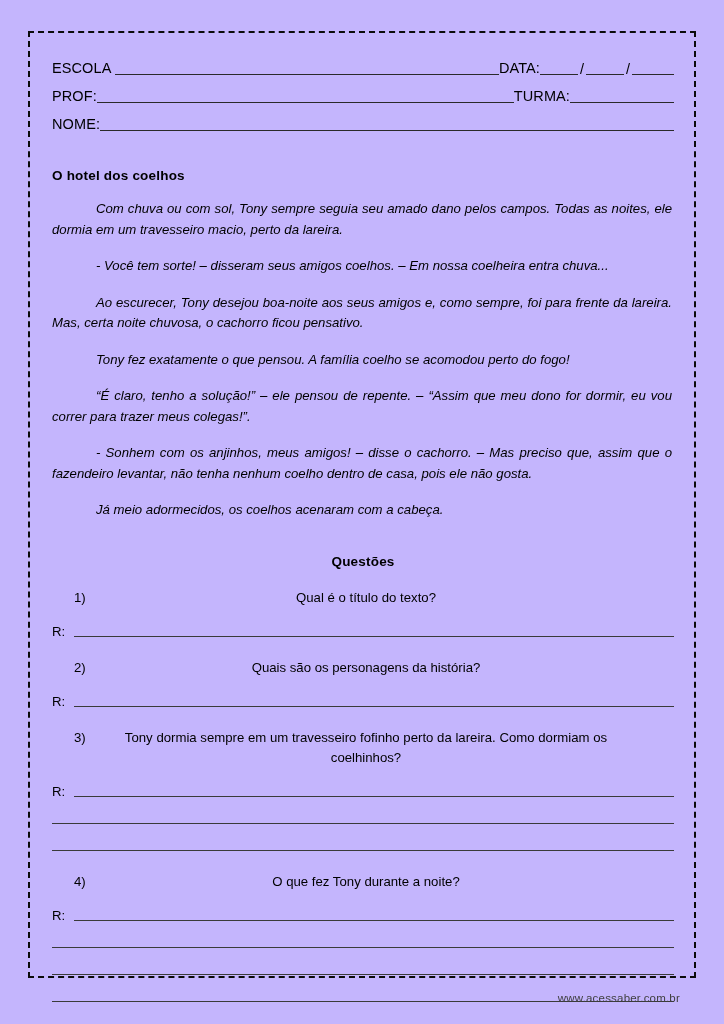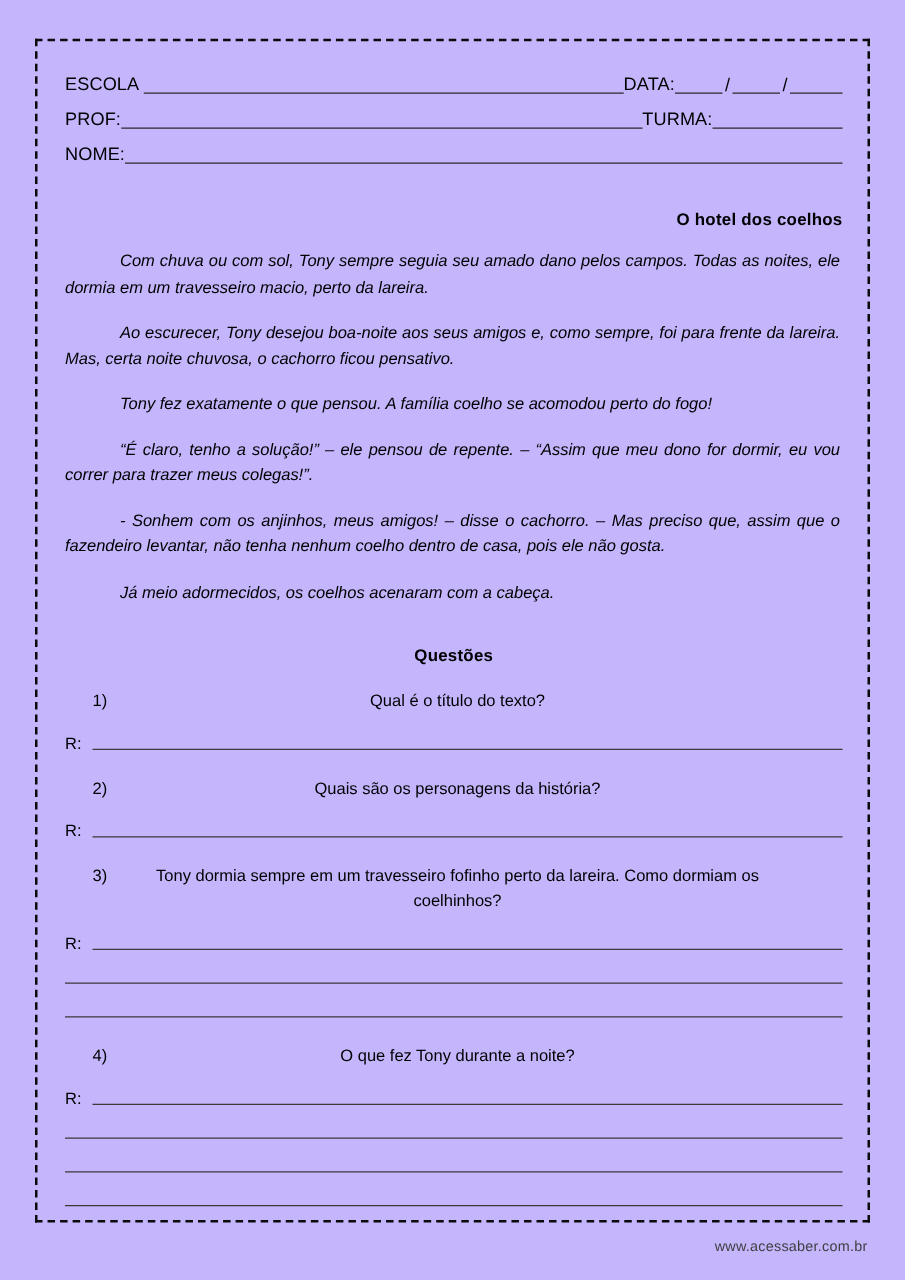--- a/index.html
+++ b/index.html
@@ -82,21 +82,21 @@
   .w-turma { width: 104px; }
 
   .slash {
     flex: 0 0 auto;
     padding: 0 2px;
     line-height: 16px;
   }
 
   
   .story-title {
-    text-align: right;
+    text-align: left;
     font-size: 13.5px;
     font-weight: bold;
     margin-top: 35px;
     margin-bottom: 12px;
     letter-spacing: 0.2px;
   }
 
   .para {
     font-size: 13.2px;
     line-height: 20.5px;
@@ -156,21 +156,21 @@
   .answer-row.blank .answer-label { visibility: hidden; }
   .answer-row.blank .answer-line { margin-left: -22px; }
 
   
   .footer {
     position: absolute;
     left: 0;
     top: 992px;
     width: 724px;
     text-align: right;
-    padding-right: 30px;
+    padding-right: 44px;
     box-sizing: border-box;
     font-size: 11.5px;
     color: #3f3f3f;
     letter-spacing: 0.2px;
   }
 </style>
 </head>
 <body>
 
 <div class="page">
@@ -203,20 +203,21 @@
         <span class="id-label">NOME:</span>
         <span class="fill"></span>
       </div>
 
     </div>
 
     <div>
       <div class="story-title">O hotel dos coelhos</div>
 
       <p class="para">Com chuva ou com sol, Tony sempre seguia seu amado dano pelos campos. Todas as noites, ele dormia em um travesseiro macio, perto da lareira.</p>
+      <p class="para">- Você tem sorte! – disseram seus amigos coelhos. – Em nossa coelheira entra chuva...</p>
       <p class="para">Ao escurecer, Tony desejou boa-noite aos seus amigos e, como sempre, foi para frente da lareira. Mas, certa noite chuvosa, o cachorro ficou pensativo.</p>
       <p class="para">Tony fez exatamente o que pensou. A família coelho se acomodou perto do fogo!</p>
       <p class="para">“É claro, tenho a solução!” – ele pensou de repente. – “Assim que meu dono for dormir, eu vou correr para trazer meus colegas!”.</p>
       <p class="para">- Sonhem com os anjinhos, meus amigos! – disse o cachorro. – Mas preciso que, assim que o fazendeiro levantar, não tenha nenhum coelho dentro de casa, pois ele não gosta.</p>
       <p class="para">Já meio adormecidos, os coelhos acenaram com a cabeça.</p>
     </div>
 
     <div>
       <div class="questions-title">Questões</div>
 

